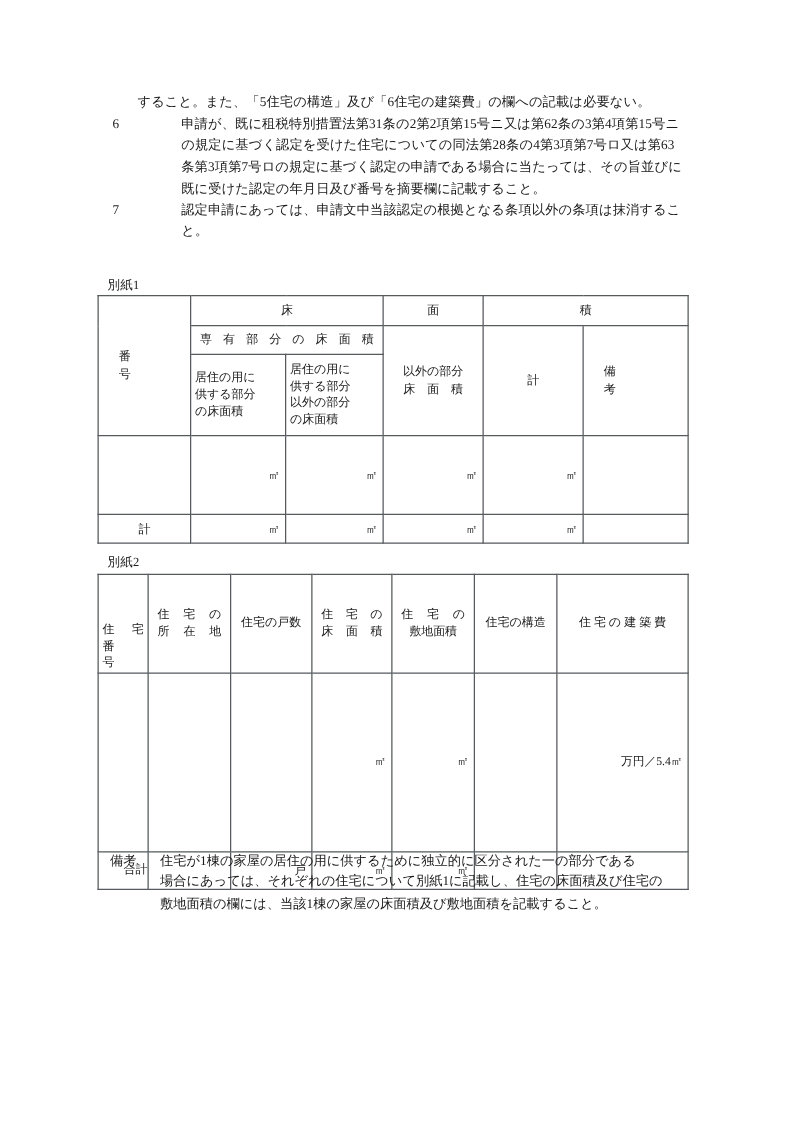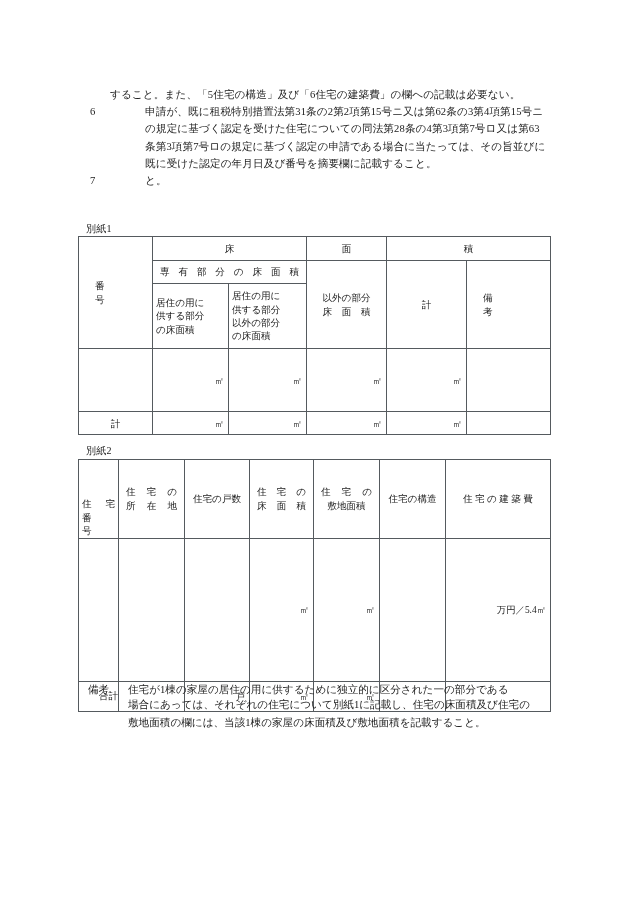--- a/index.html
+++ b/index.html
@@ -19,21 +19,21 @@
     position: relative;
     width: 630px;
     height: 915px;
     background: #fff;
   }
 
   
   .notes {
     position: absolute;
     left: 0;
-    top: 86px;
+    top: 74px;
     width: 602px;
   }
   .note-row {
     display: flex;
     align-items: flex-start;
     font-size: 10.6px;
     line-height: 17.2px;
     letter-spacing: 0.01em;
   }
   .note-num {
@@ -163,20 +163,21 @@
         <div class="note-line">申請が、既に租税特別措置法第31条の2第2項第15号ニ又は第62条の3第4項第15号ニ</div>
         <div class="note-line">の規定に基づく認定を受けた住宅についての同法第28条の4第3項第7号ロ又は第63</div>
         <div class="note-line">条第3項第7号ロの規定に基づく認定の申請である場合に当たっては、その旨並びに</div>
         <div class="note-line">既に受けた認定の年月日及び番号を摘要欄に記載すること。</div>
       </div>
     </div>
 
     <div class="note-row ind-1">
       <div class="note-num">7</div>
       <div class="note-body">
+        <div class="note-line">認定申請にあっては、申請文中当該認定の根拠となる条項以外の条項は抹消するこ</div>
         <div class="note-line">と。</div>
       </div>
     </div>
   </div>
 
   <div class="tbl-caption" style="left:86px; top:222px;">別紙1</div>
 
   <table class="form" style="left:78px; top:236px; width:472px;">
     <colgroup>
       <col style="width:74px">

